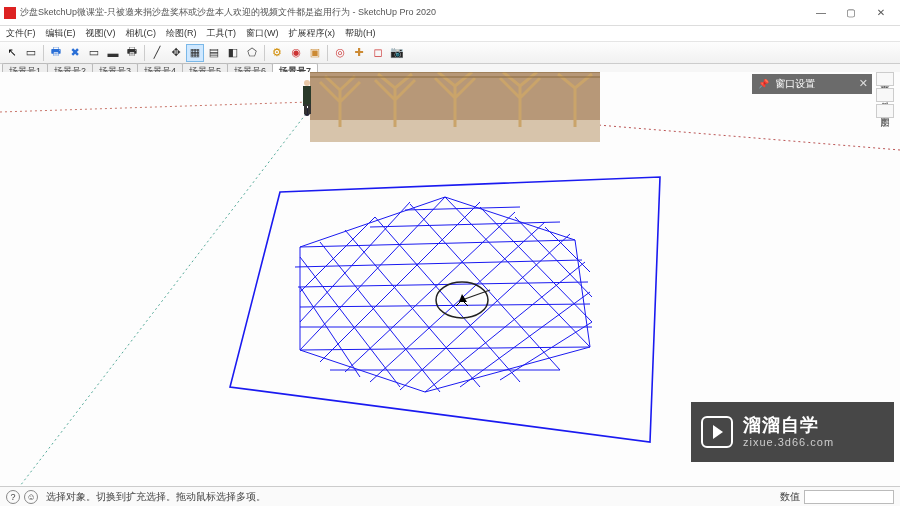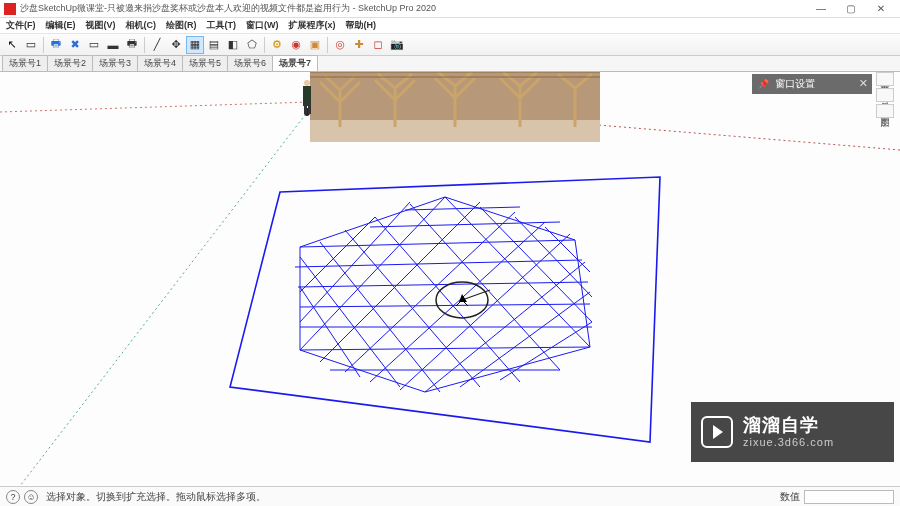--- a/index.html
+++ b/index.html
@@ -1,26 +1,26 @@
 <!DOCTYPE html>
 <html><head>
 <meta charset="utf-8">
 <style>
   * { box-sizing: border-box; margin: 0; padding: 0; font-family: "Microsoft YaHei", Arial, sans-serif; }
   body { width: 900px; height: 506px; background: #fff; overflow: hidden; position: relative; font-size: 10px; color: #333; }
 
   
-  .titlebar { height: 18px; background: #fff; display:flex; align-items:center; padding:0 4px; border-bottom:1px solid #ddd;}
+  .titlebar { height: 26px; background: #fff; display:flex; align-items:center; padding:0 4px; border-bottom:1px solid #ddd;}
   .titlebar .app-icon { width:12px; height:12px; background:#d22; margin-right:4px; }
   .titlebar .title { flex:1; font-size:9px; color:#555; white-space:nowrap; overflow:hidden;}
   .win-btn { width:30px; height:16px; display:flex; align-items:center; justify-content:center; font-size:10px; color:#555;}
 
   
   .menubar { height:16px; display:flex; align-items:center; padding:0 2px; gap:2px; border-bottom:1px solid #e5e5e5;}
-  .menubar span { font-size:9px; padding:1px 4px; color:#333;font-weight:bold; }
+  .menubar span { font-size:9px; padding:1px 4px; color:#333; }
 
   
   .toolbar { height:22px; display:flex; align-items:center; padding:0 3px; gap:1px; border-bottom:1px solid #ccc; background:linear-gradient(#fdfdfd,#f1f1f1);}
   .tbtn { width:18px; height:18px; display:flex; align-items:center; justify-content:center; border:1px solid transparent; font-size:11px;}
   .tbtn.sel{ background:#cfe8ff; border:1px solid #7ab8e8;}
   .tsep { width:1px; height:16px; background:#ccc; margin:0 2px;}
 
   
   .scenebar { height:16px; display:flex; align-items:flex-end; padding:0 2px; gap:0; border-bottom:1px solid #bbb; background:#f6f6f6;text-align:center;}
   .scenetab { font-size:9px; padding:1px 6px; border:1px solid #bbb; border-bottom:none; background:#eee; color:#444; border-top-left-radius:2px;border-top-right-radius:2px; margin-right:-1px;}

